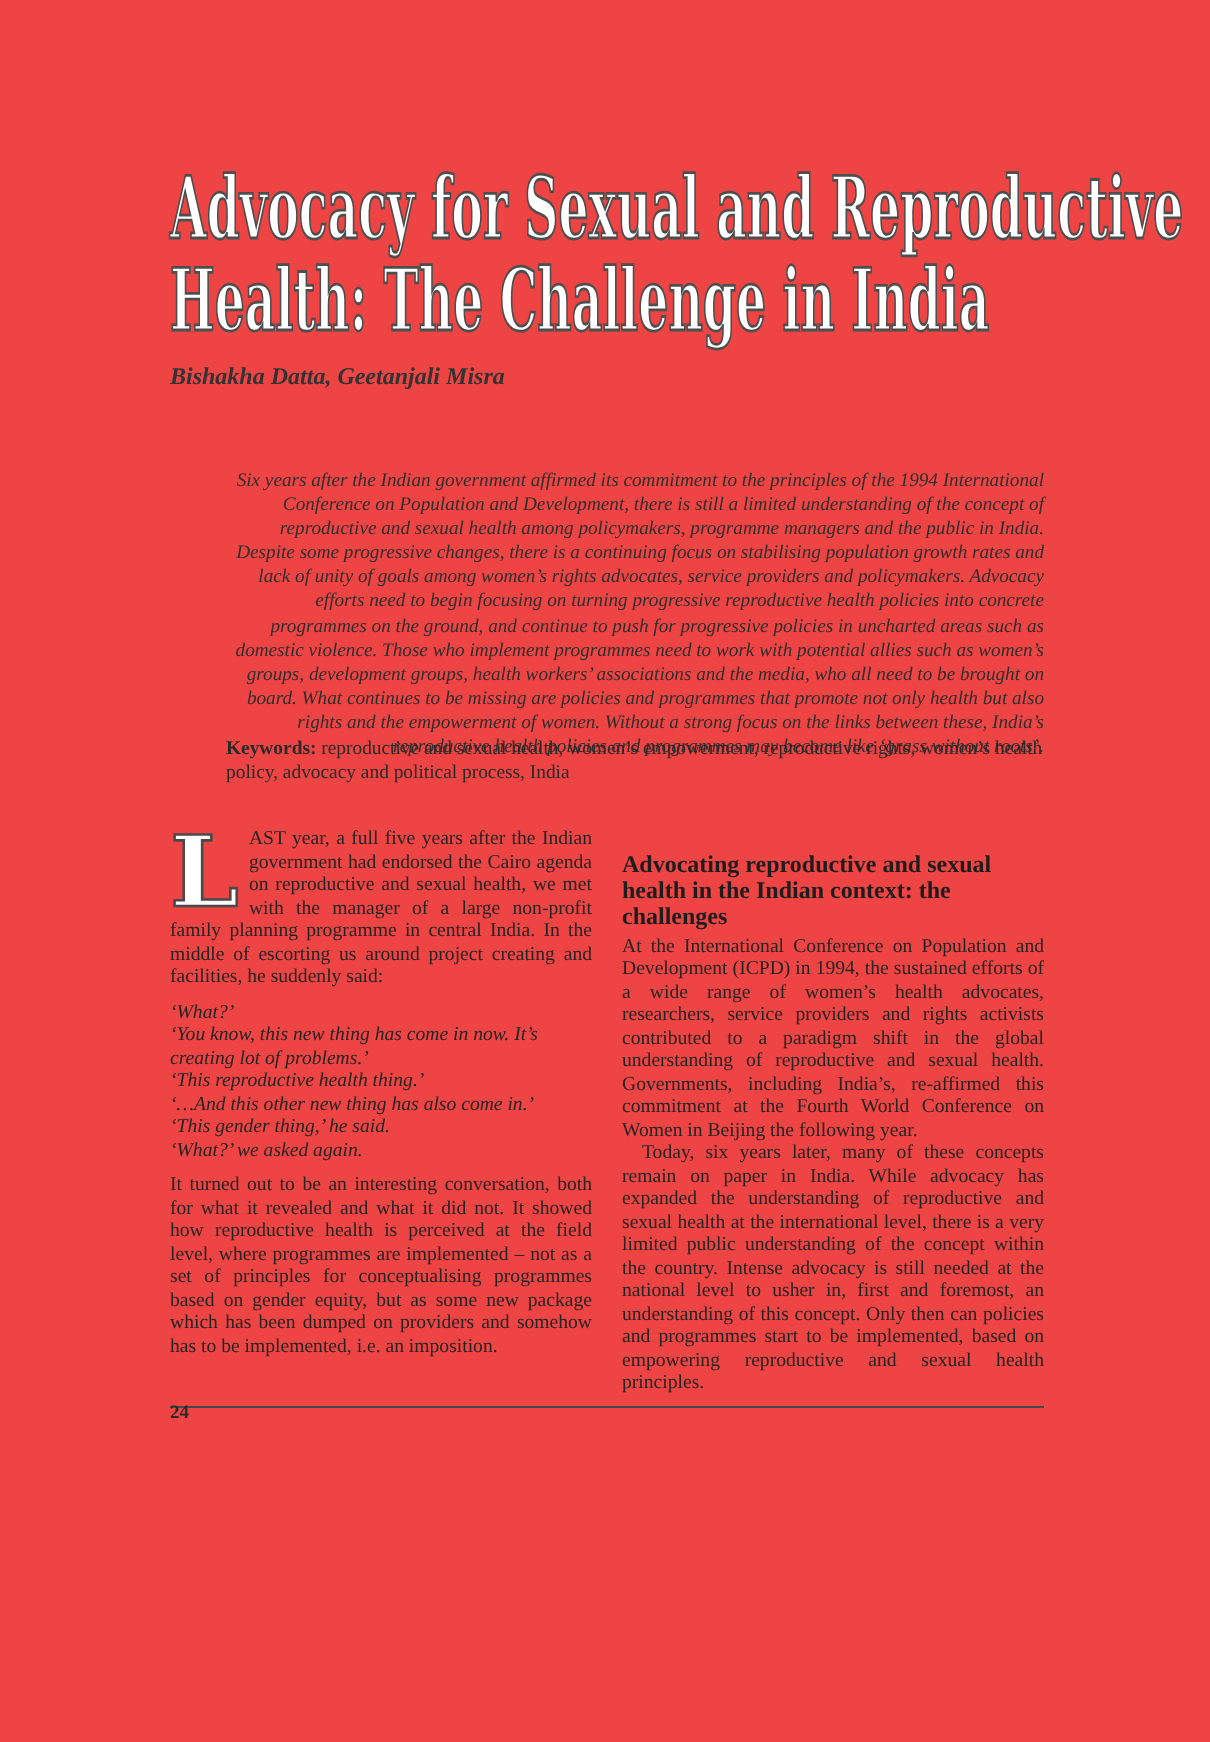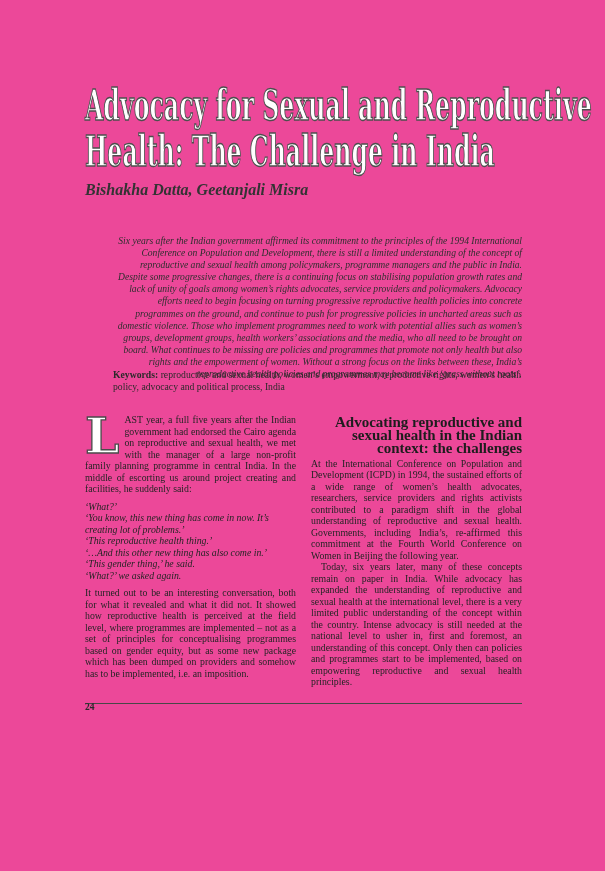--- a/index.html
+++ b/index.html
@@ -1,19 +1,19 @@
 <!DOCTYPE html>
 <html><head>
 <meta charset="utf-8">
 <style>
   html, body { margin:0; padding:0; background:#ffffff; }
   .page {
     position:relative;
     width:605px; height:871px;
-    background:#ec4899;
+    background:#ef4444;
     font-family:"Liberation Serif", serif;
     color:#262626;
     overflow:hidden;
   }
 
   
   .title-block { position:absolute; left:85px; top:82px; }
   .title-line {
     font-family:"DejaVu Serif", serif;
     font-weight:600;
@@ -24,21 +24,21 @@
     -webkit-text-stroke:1.4px #4e4e4e;
     text-shadow:0 0 0.5px #6a6a6a;
     transform:scaleX(0.55);
     transform-origin:0 0;
   }
 
   
   .authors {
     position:absolute; left:85px; top:181px;
     font-style:italic; font-weight:bold;
-    font-size:16px; color:#333333;text-align:right;
+    font-size:12px; color:#333333;text-align:right;
   }
 
   
   .abstract {
     position:absolute; left:113px; top:211px; width:409px;
     font-style:italic; font-size:9.6px; line-height:12.1px;
     color:#2e2e2e; text-align:right;margin-top:24px;
   }
   .keywords {
     position:absolute; left:113px; top:369px; width:409px;
@@ -68,23 +68,23 @@
     margin:2px 5px 0 0;
     color:#ffffff;
     -webkit-text-stroke:1.3px #4a4a4a;
   }
 
   .quote-block { margin:6px 0 0 0; font-style:italic; }
   .quote-line  { text-align:left; }
 
   .col-heading {
     font-weight:bold;
-    font-size:15px; line-height:13.2px;
-    text-align:right; color:#1d1d1d;
-    margin:2px 0 2px 0;
+    font-size:12px; line-height:13.2px;
+    text-align:left; color:#1d1d1d;
+    margin:12px 0 2px 0;
   }
 
   
   .footer-rule {
     position:absolute; left:85px; top:703px; width:437px;
     border-top:1.7px solid #474747; height:0;
   }
   .page-number {
     position:absolute; left:85px; top:702px;
     font-size:9.5px; font-weight:bold; color:#2a2a2a;

